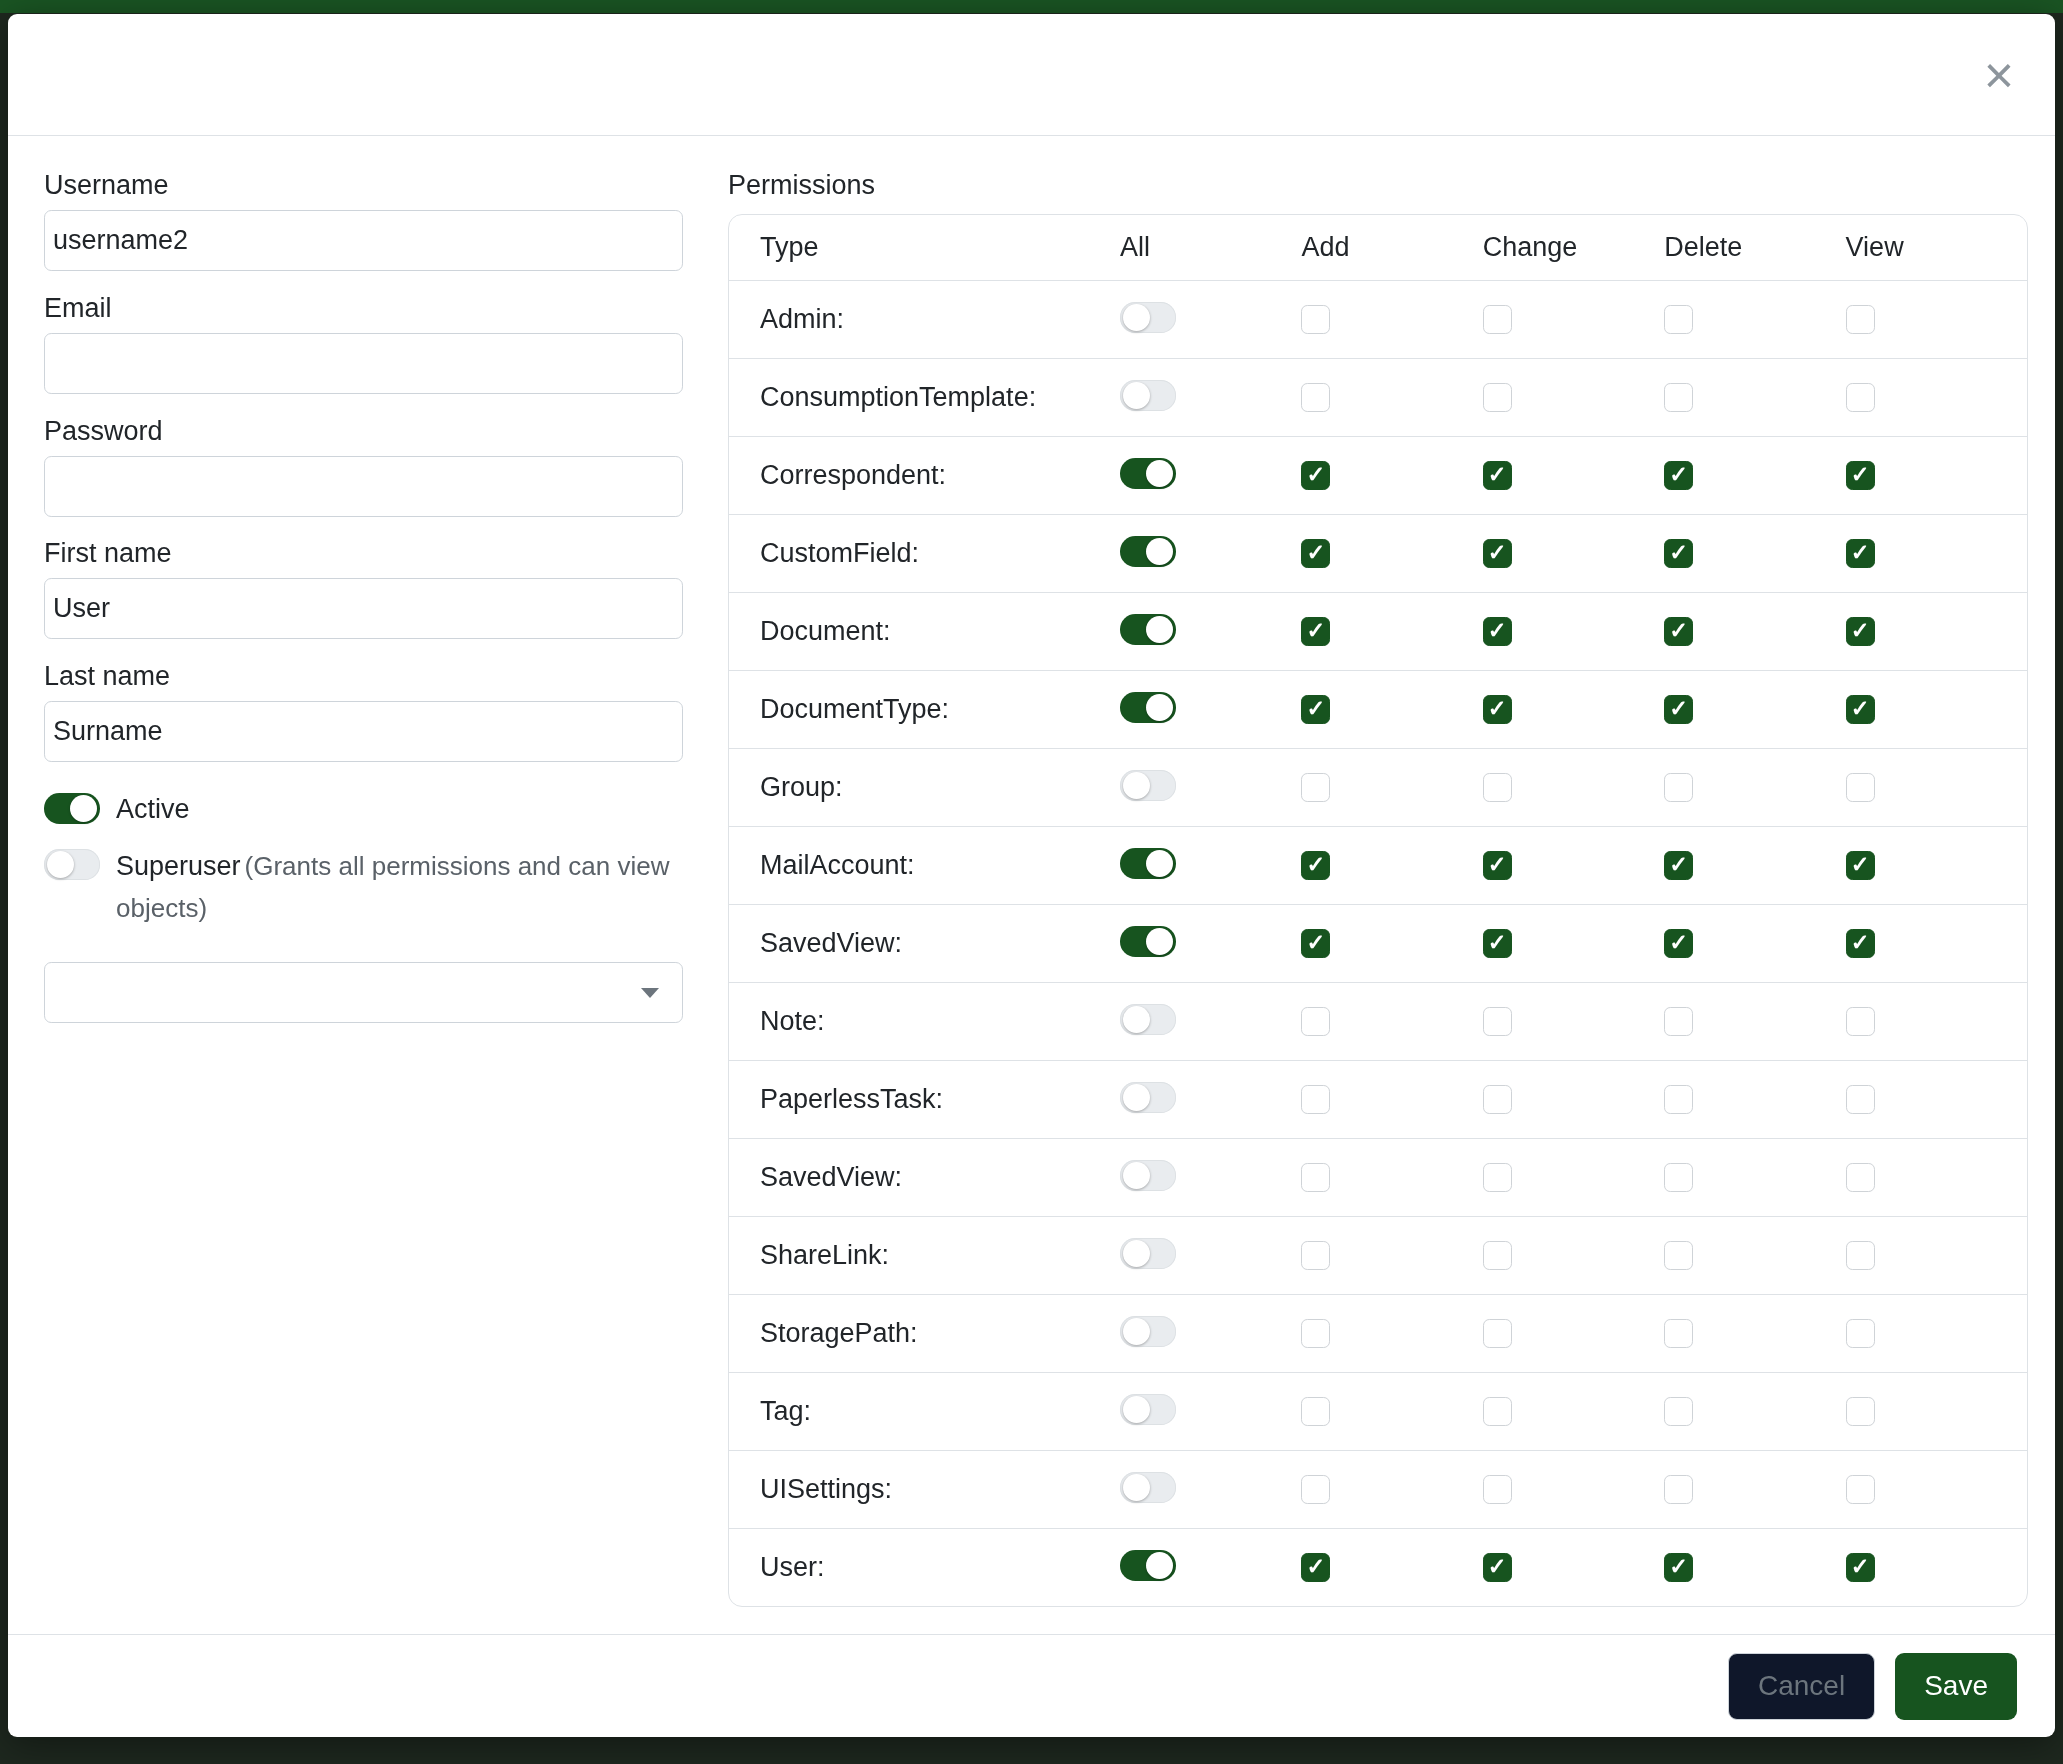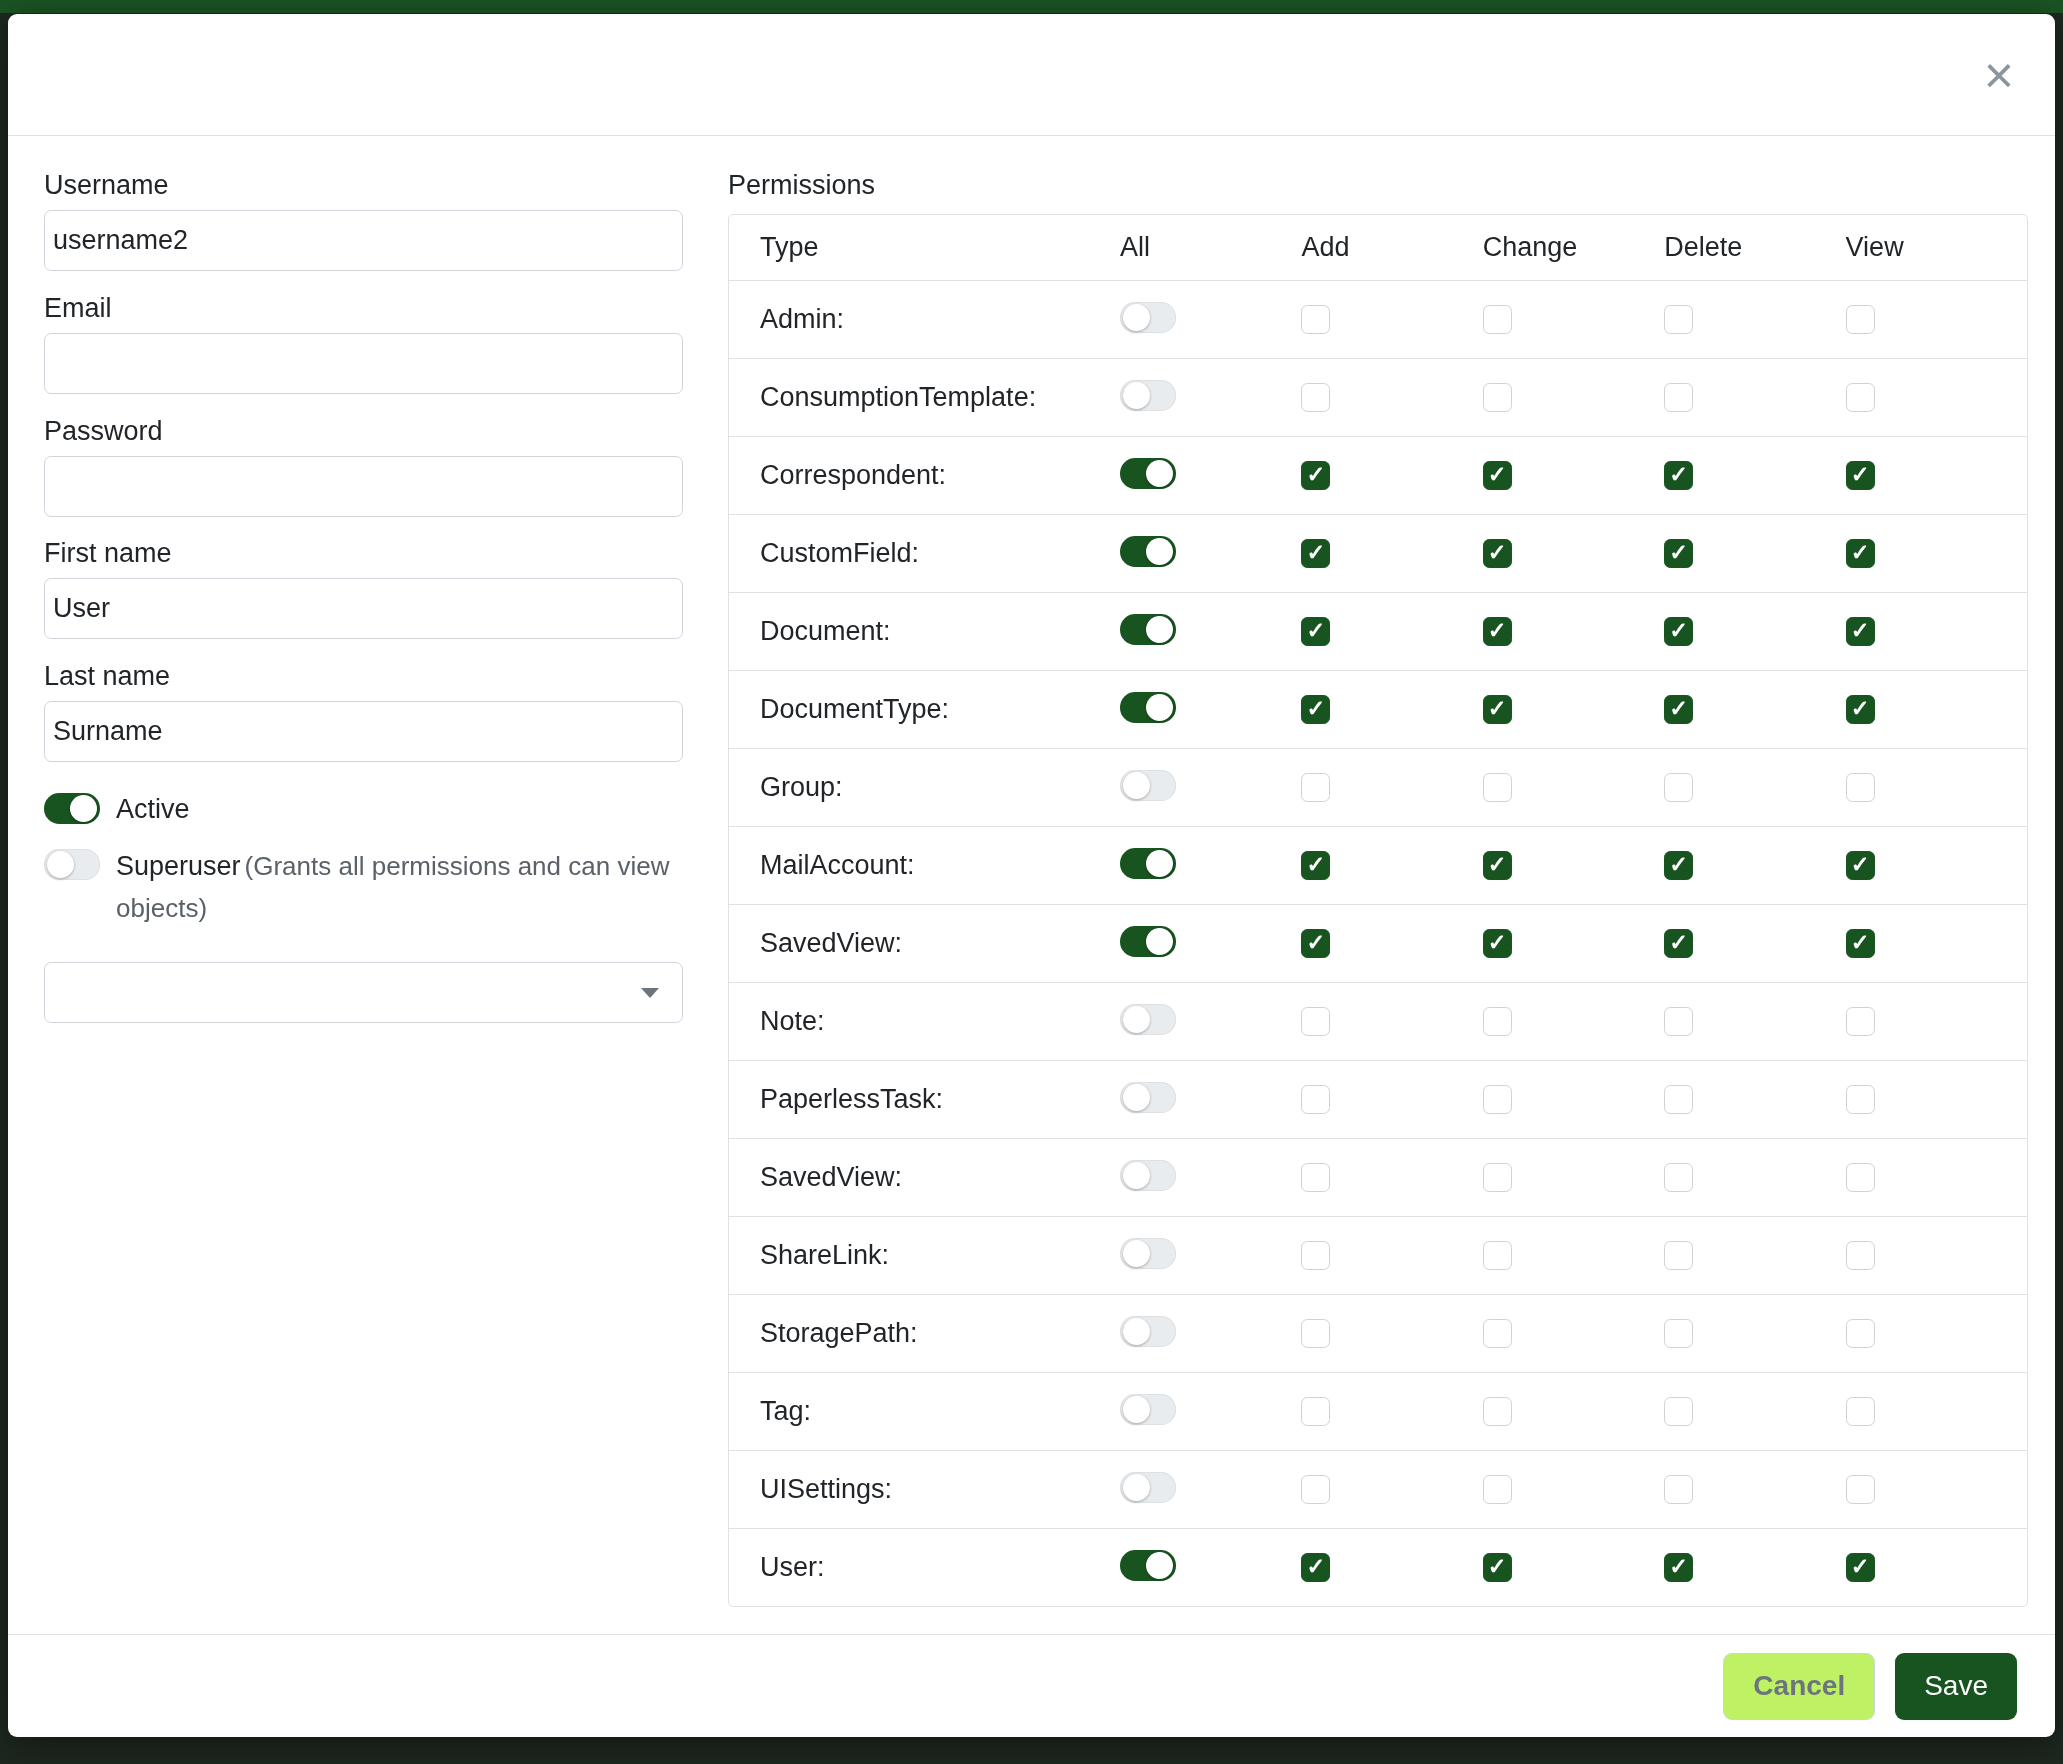--- a/index.html
+++ b/index.html
@@ -91,21 +91,21 @@
   .select-value { font-size:27px; color:#212529; line-height:59px; padding:0 20px; }
   .chevron {
     position:absolute; right:23.4px; top:50%; margin-top:-4.5px;
     width:0; height:0;
     border-left:9px solid transparent; border-right:9px solid transparent;
     border-top:10.8px solid #6c757d;
   }
   
   .perm-label { font-size:27px; color:#212529; margin-bottom:12.6px; display:block; }
   .perm-table {
-    border:0.9px solid #dee2e6; border-radius:5px;
+    border:0.9px solid #dee2e6; border-radius:14px;
     overflow:hidden; background:#fff;
   }
   .perm-row {
     display:grid;
     grid-template-columns:360px repeat(5, 1fr);
     align-items:center;
     height:78px;
     border-top:0.9px solid #dee2e6;
     padding-left:31px;
   }
@@ -127,21 +127,21 @@
     flex:0 0 103px; height:103px;
     border-top:0.9px solid #dee2e6;
     display:flex; align-items:center; justify-content:flex-end;
     gap:20px; padding:0 38px;
   }
   .btn {
     height:67px; border-radius:9px; font-size:28px;
     font-family:"Liberation Sans", sans-serif;
     cursor:pointer; padding:0 29px;
   }
-  .btn-cancel { background:#bef264; color:#6c757d; border:0.9px solid #ced4da;font-weight:bold; }
+  .btn-cancel { background:#0f172a; color:#6c757d; border:0.9px solid #ced4da; }
   .btn-save { background:#17541f; color:#fff; border:none; font-weight:500; }
 </style>
 </head>
 <body>
 
 <div class="top-strip"></div>
 
 <div class="modal">
 
   <div class="modal-header">

